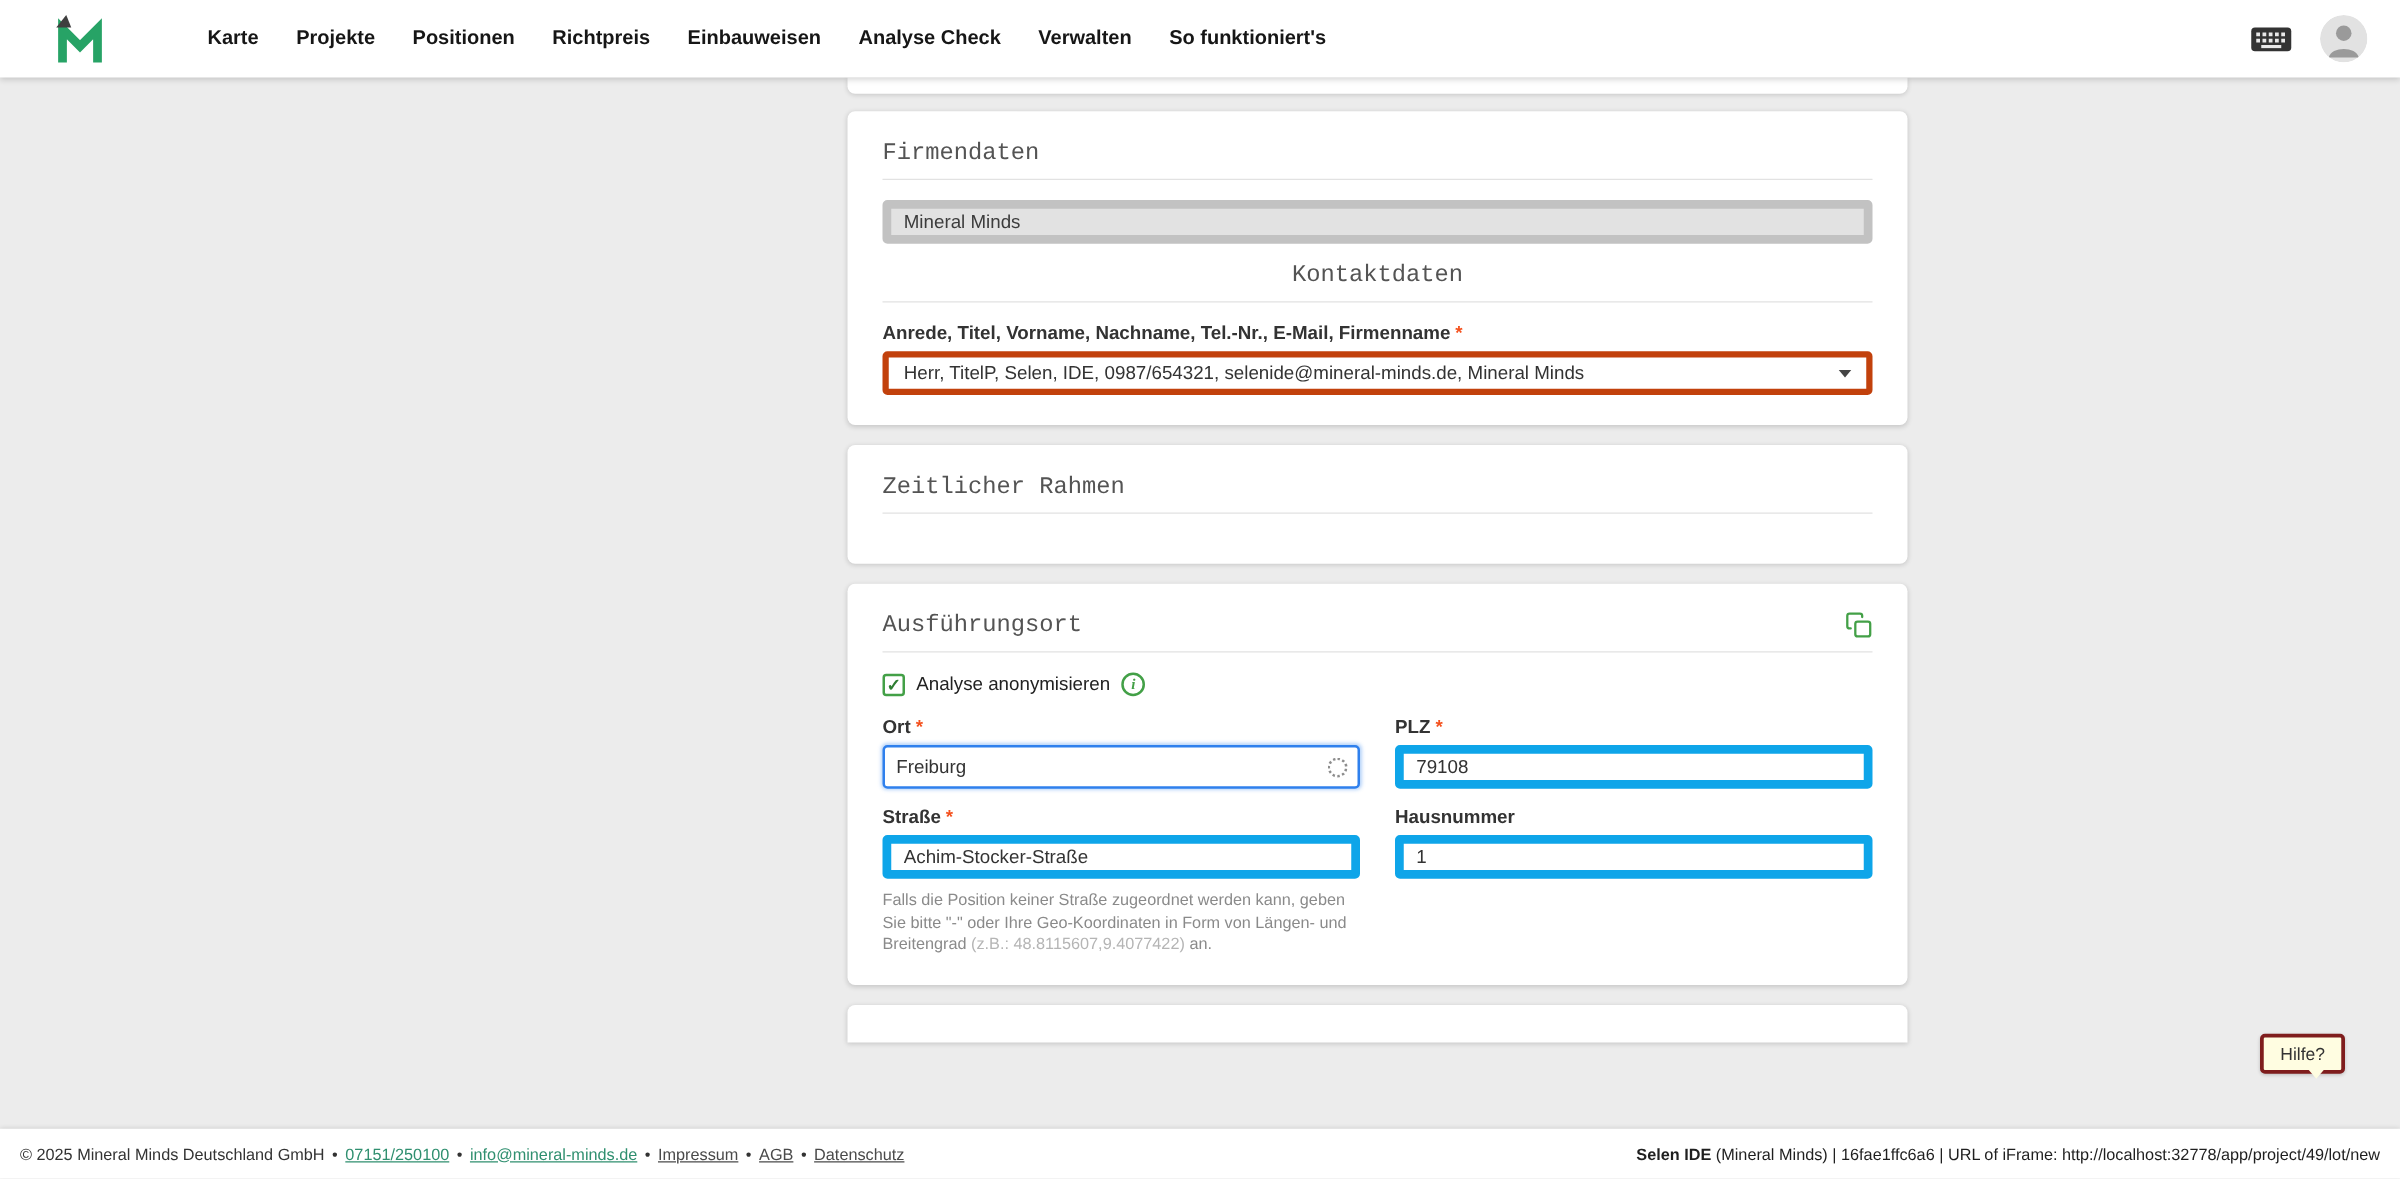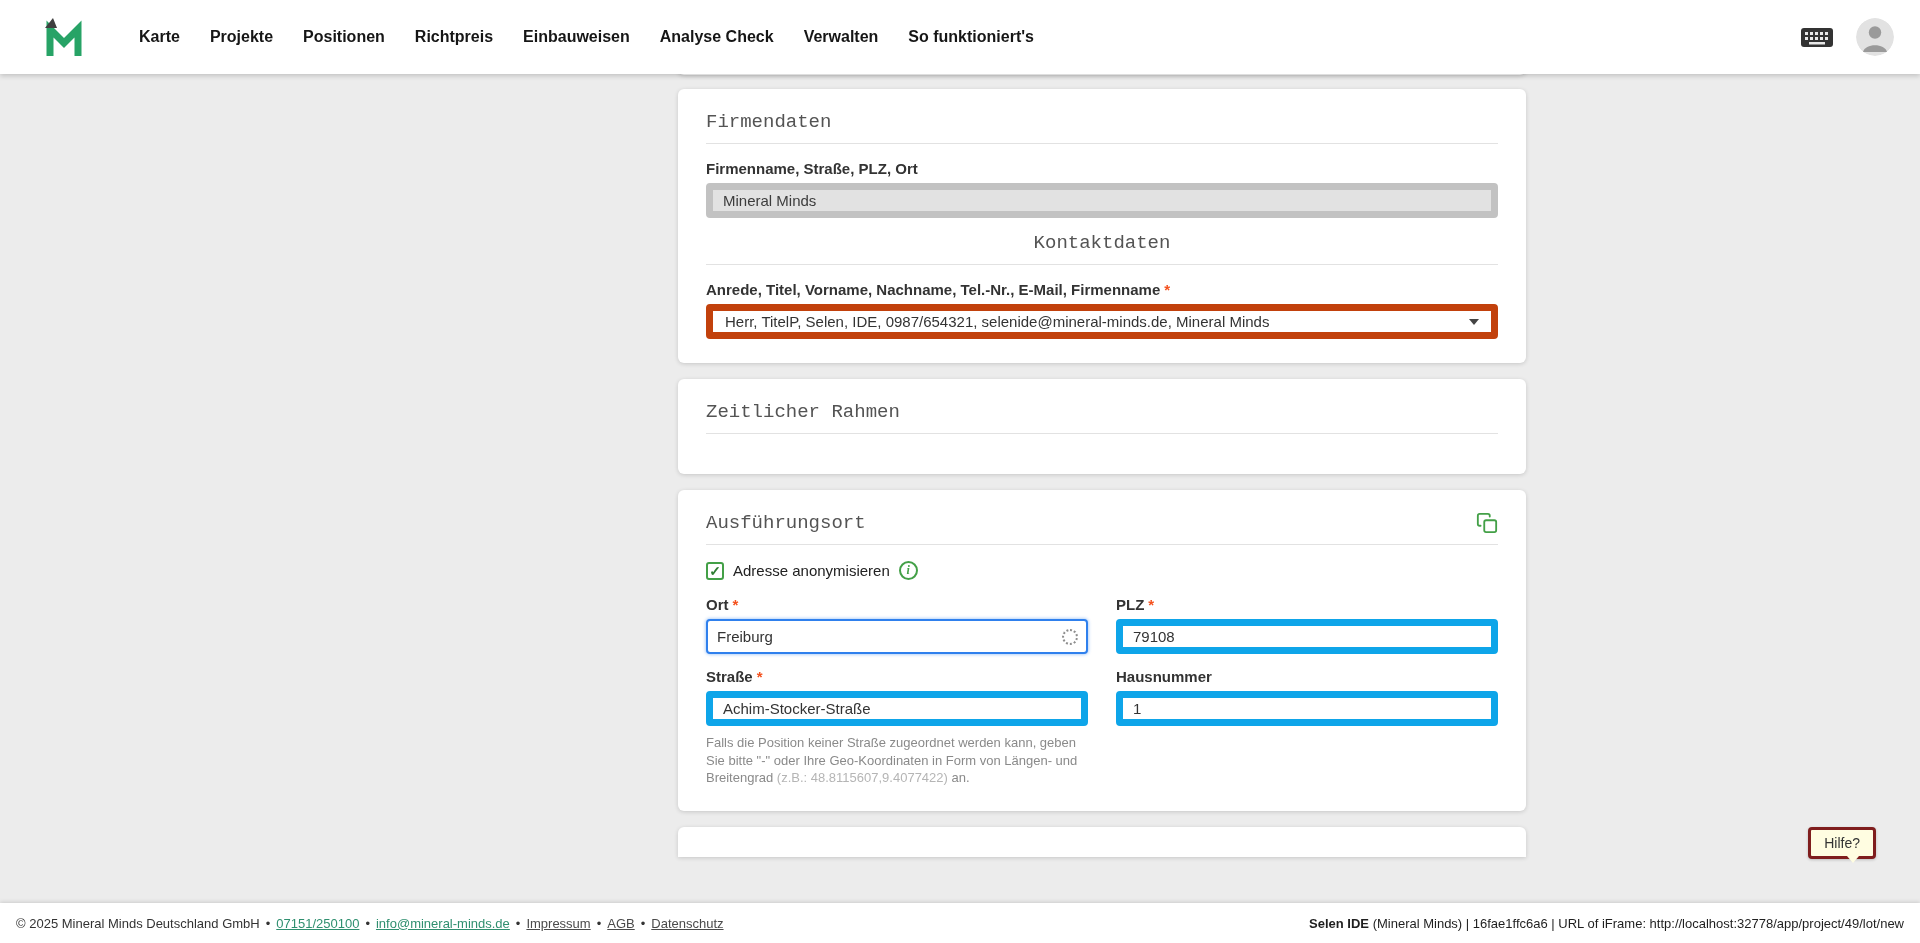--- a/index.html
+++ b/index.html
@@ -7,24 +7,24 @@
   body {
     width: 1920px; height: 943px;
     font-family: "Liberation Sans", sans-serif;
     background: #ececec;
     position: relative;
     overflow: hidden;
   }
 
   
   .navbar {
-    position: absolute; top: 0; left: 0; right: 0; height: 74px;
+    position: absolute; top: 0; left: 0; right: 0; height: 62px;
     background: #fff; box-shadow: 0 2px 5px rgba(0,0,0,.18);
     display: flex; align-items: center;
-    padding: 0 26px 0 42px; z-index: 30;
+    padding: 0 26px 0 42px; z-index: 30; gap: 27px;
   }
   .logo { display: flex; margin-right: 38px; cursor: pointer; }
   .nav-items { display: flex; align-items: center; }
   .nav-item {
     padding: 0 15px; font-size: 16px; font-weight: 600; color: #161616;
     cursor: pointer; white-space: nowrap;
   }
   .nav-right { margin-left: auto; display: flex; align-items: center; gap: 22px; }
   .icon-btn { cursor: pointer; display: flex; }
   .avatar { width: 38px; height: 38px; border-radius: 50%; overflow: hidden; display: flex; cursor: pointer; }
@@ -46,21 +46,21 @@
   .field-label { display: block; font-size: 15px; font-weight: 700; color: #333; margin: 0 0 6px; }
   .required { color: #f4511e; margin-left: 4px; font-weight: 700; }
 
   .text-input {
     width: 100%; height: 35px; border: 7px solid #0ea5e9; border-radius: 4px;
     padding: 0 10px; font-size: 15px; color: #333; font-family: inherit; background: #fff;
   }
   .text-input.readonly { background: #e2e2e2; border-color: #c2c2c2; color: #3c3c3c; }
 
   .select {
-    height: 35px; border: 7px solid #c2410c; border-radius: 4px; background: #fff;
+    height: 35px; border: 5px solid #c2410c; border-radius: 4px; background: #fff;
     display: flex; align-items: center; justify-content: space-between;
     padding: 0 12px; cursor: pointer;
   }
   .select-value { flex: 1; font-size: 15px; color: #333; overflow: hidden; white-space: nowrap; text-overflow: ellipsis; }
   .caret {
     width: 0; height: 0; flex: none; margin-left: 10px;
     border-left: 5px solid transparent; border-right: 5px solid transparent; border-top: 6px solid #444;
   }
 
   .two-col { display: grid; grid-template-columns: 1fr 1fr; column-gap: 28px; row-gap: 14px; align-items: start; }
@@ -174,21 +174,20 @@
   </div>
 </header>
 
 <main class="content">
 
   <div class="card sliver-top"></div>
 
   <section class="card">
     <h2 class="card-title">Firmendaten</h2>
     <hr class="divider">
-    <label class="field-label">Firmenname, Straße, PLZ, Ort</label>
     <input class="text-input readonly" readonly="" value="Mineral Minds" style="">
     <h2 class="card-title section-gap">Kontaktdaten</h2>
     <hr class="divider">
     <label class="field-label">
       <span>Anrede, Titel, Vorname, Nachname, Tel.-Nr., E-Mail, Firmenname</span><span class="required">*</span>
     </label>
     <div class="select">
       <span class="select-value">Herr, TitelP, Selen, IDE, 0987/654321, selenide@mineral-minds.de, Mineral Minds</span>
       <span class="caret"></span>
     </div>
@@ -208,21 +207,21 @@
           <path d="M5 15 H4 a2 2 0 0 1 -2 -2 V4 a2 2 0 0 1 2 -2 h9 a2 2 0 0 1 2 2 v1"></path>
         </svg>
       </span>
     </div>
     <hr class="divider">
 
     <div class="checkbox-row">
       <span class="checkbox">
         <span>✓</span>
       </span>
-      <span class="checkbox-label">Adresse anonymisieren</span>
+      <span class="checkbox-label">Analyse anonymisieren</span>
       <span class="info-icon">i</span>
     </div>
 
     <div class="two-col">
       <div>
         <label class="field-label">
           <span>Ort</span><span class="required">*</span>
         </label>
         <div class="input-wrap focused">
           <input class="text-input" value="Freiburg" style="">

